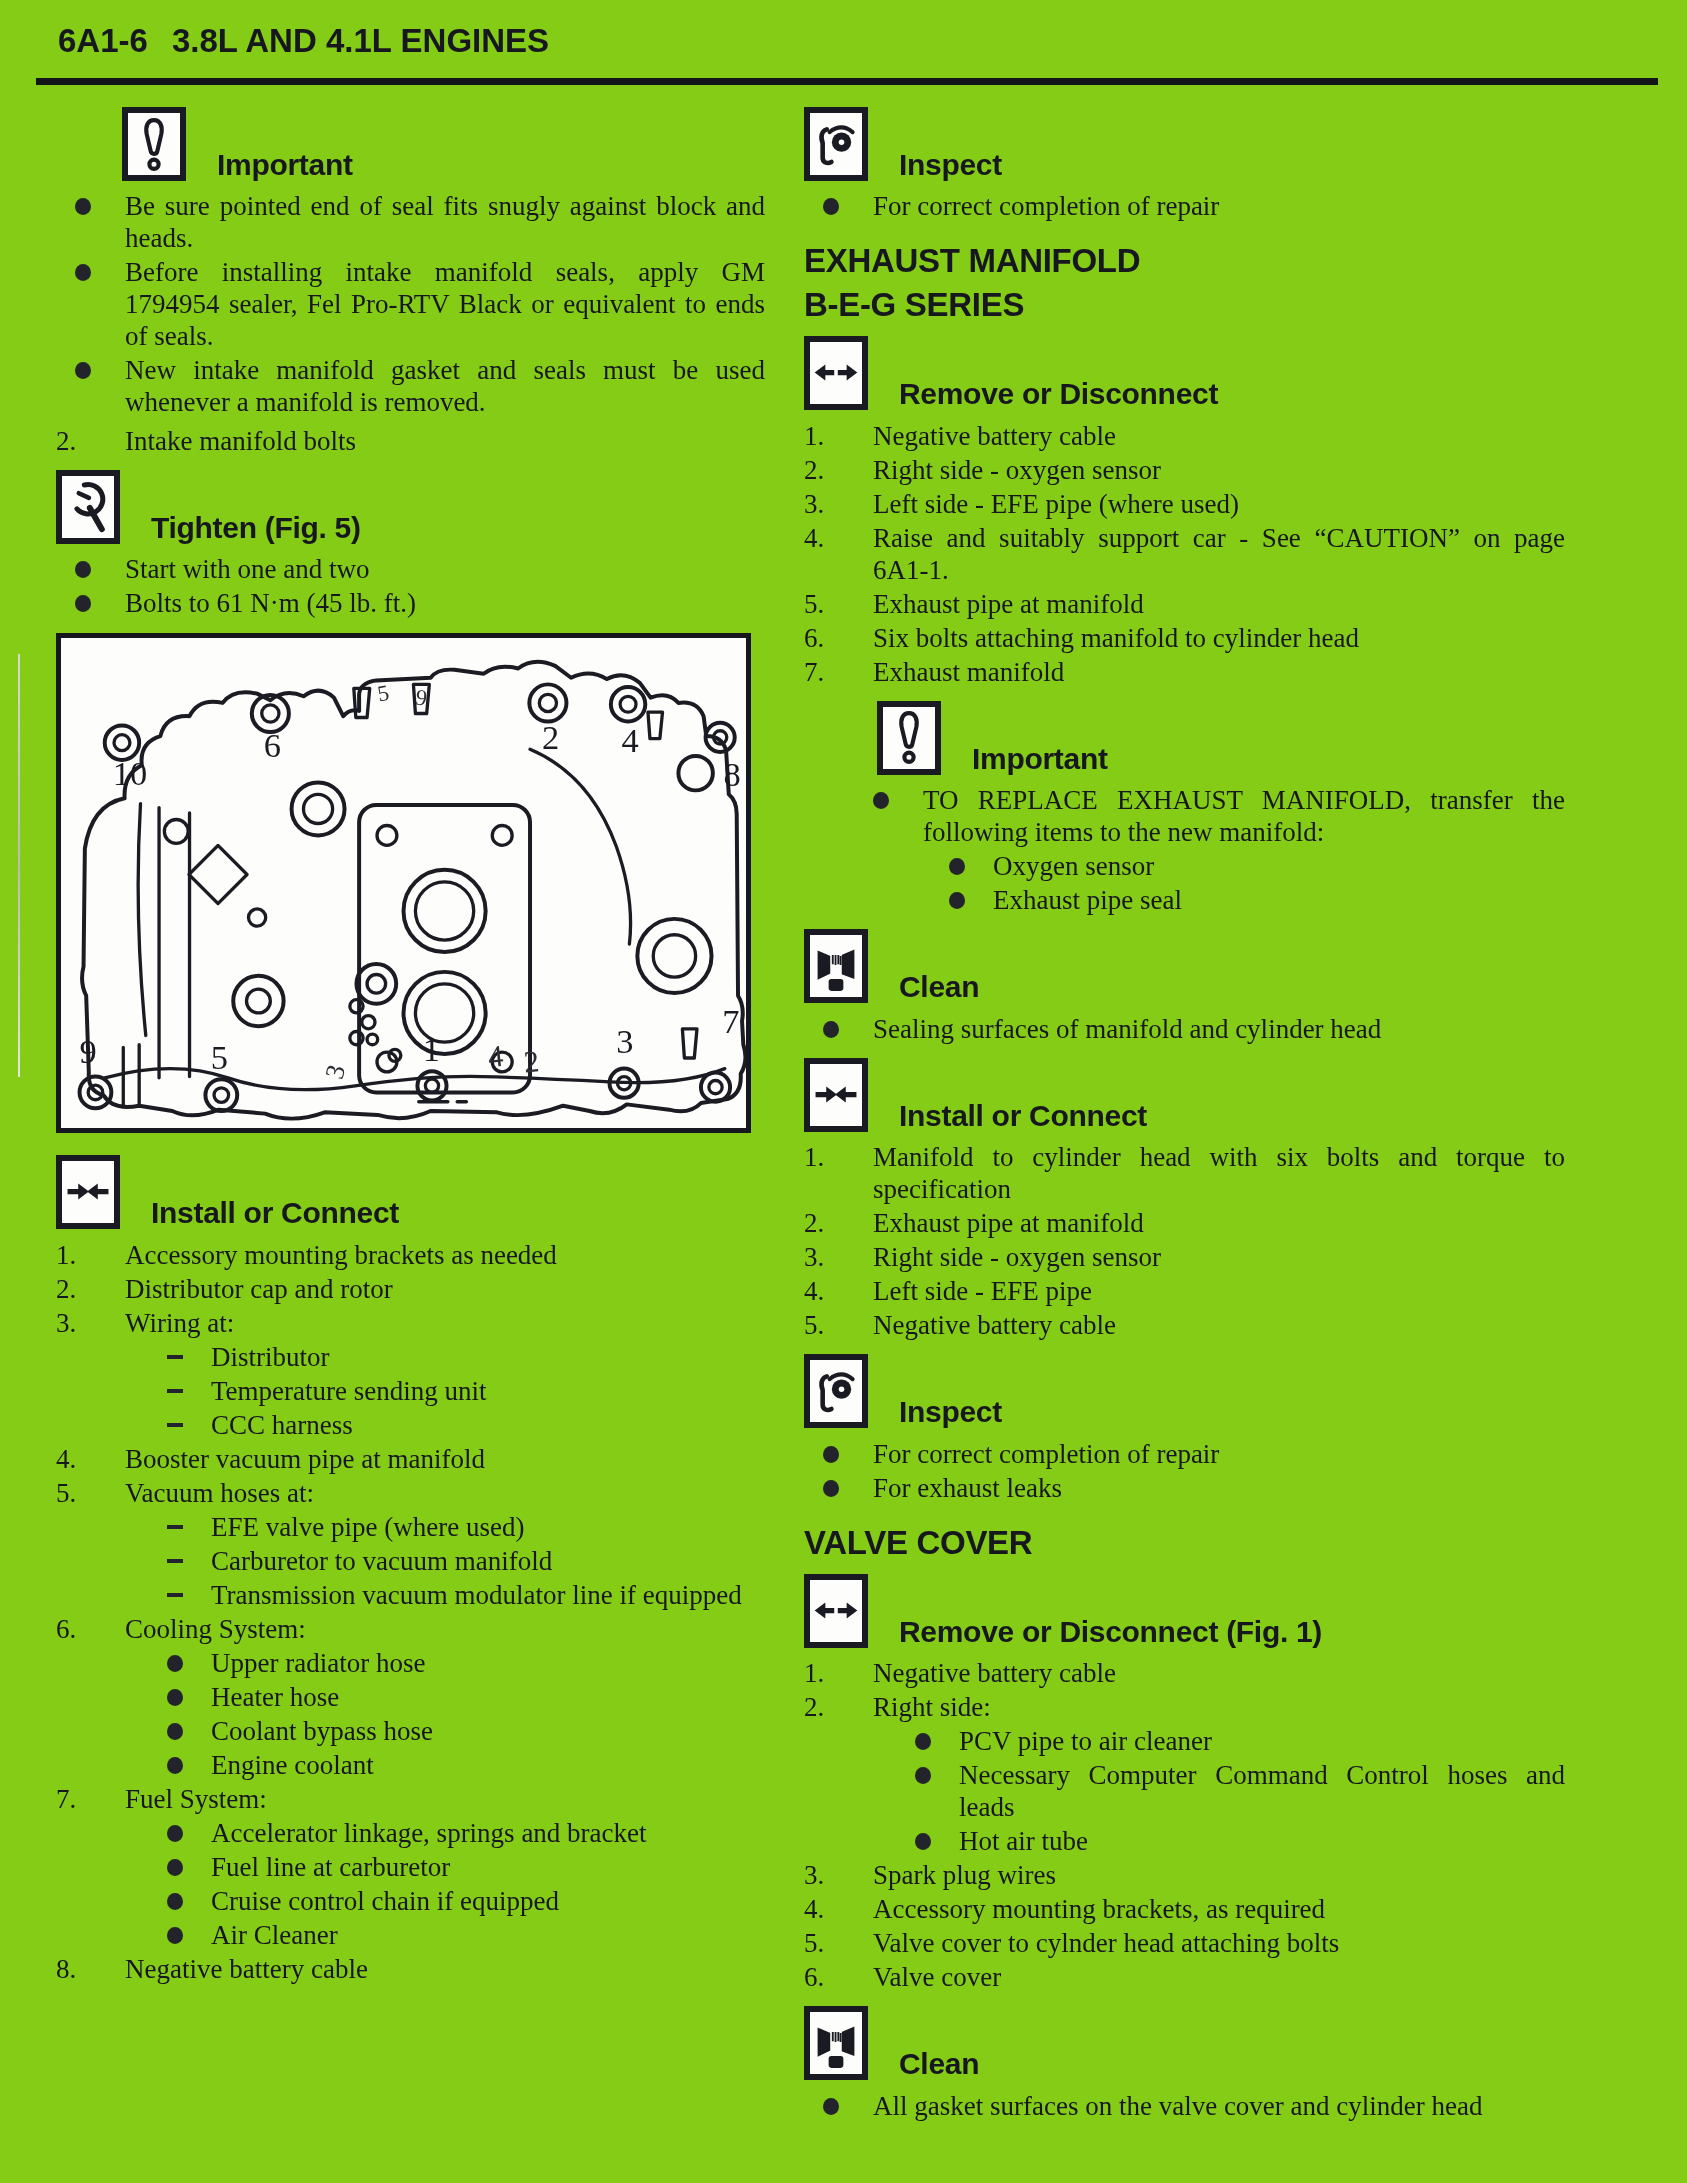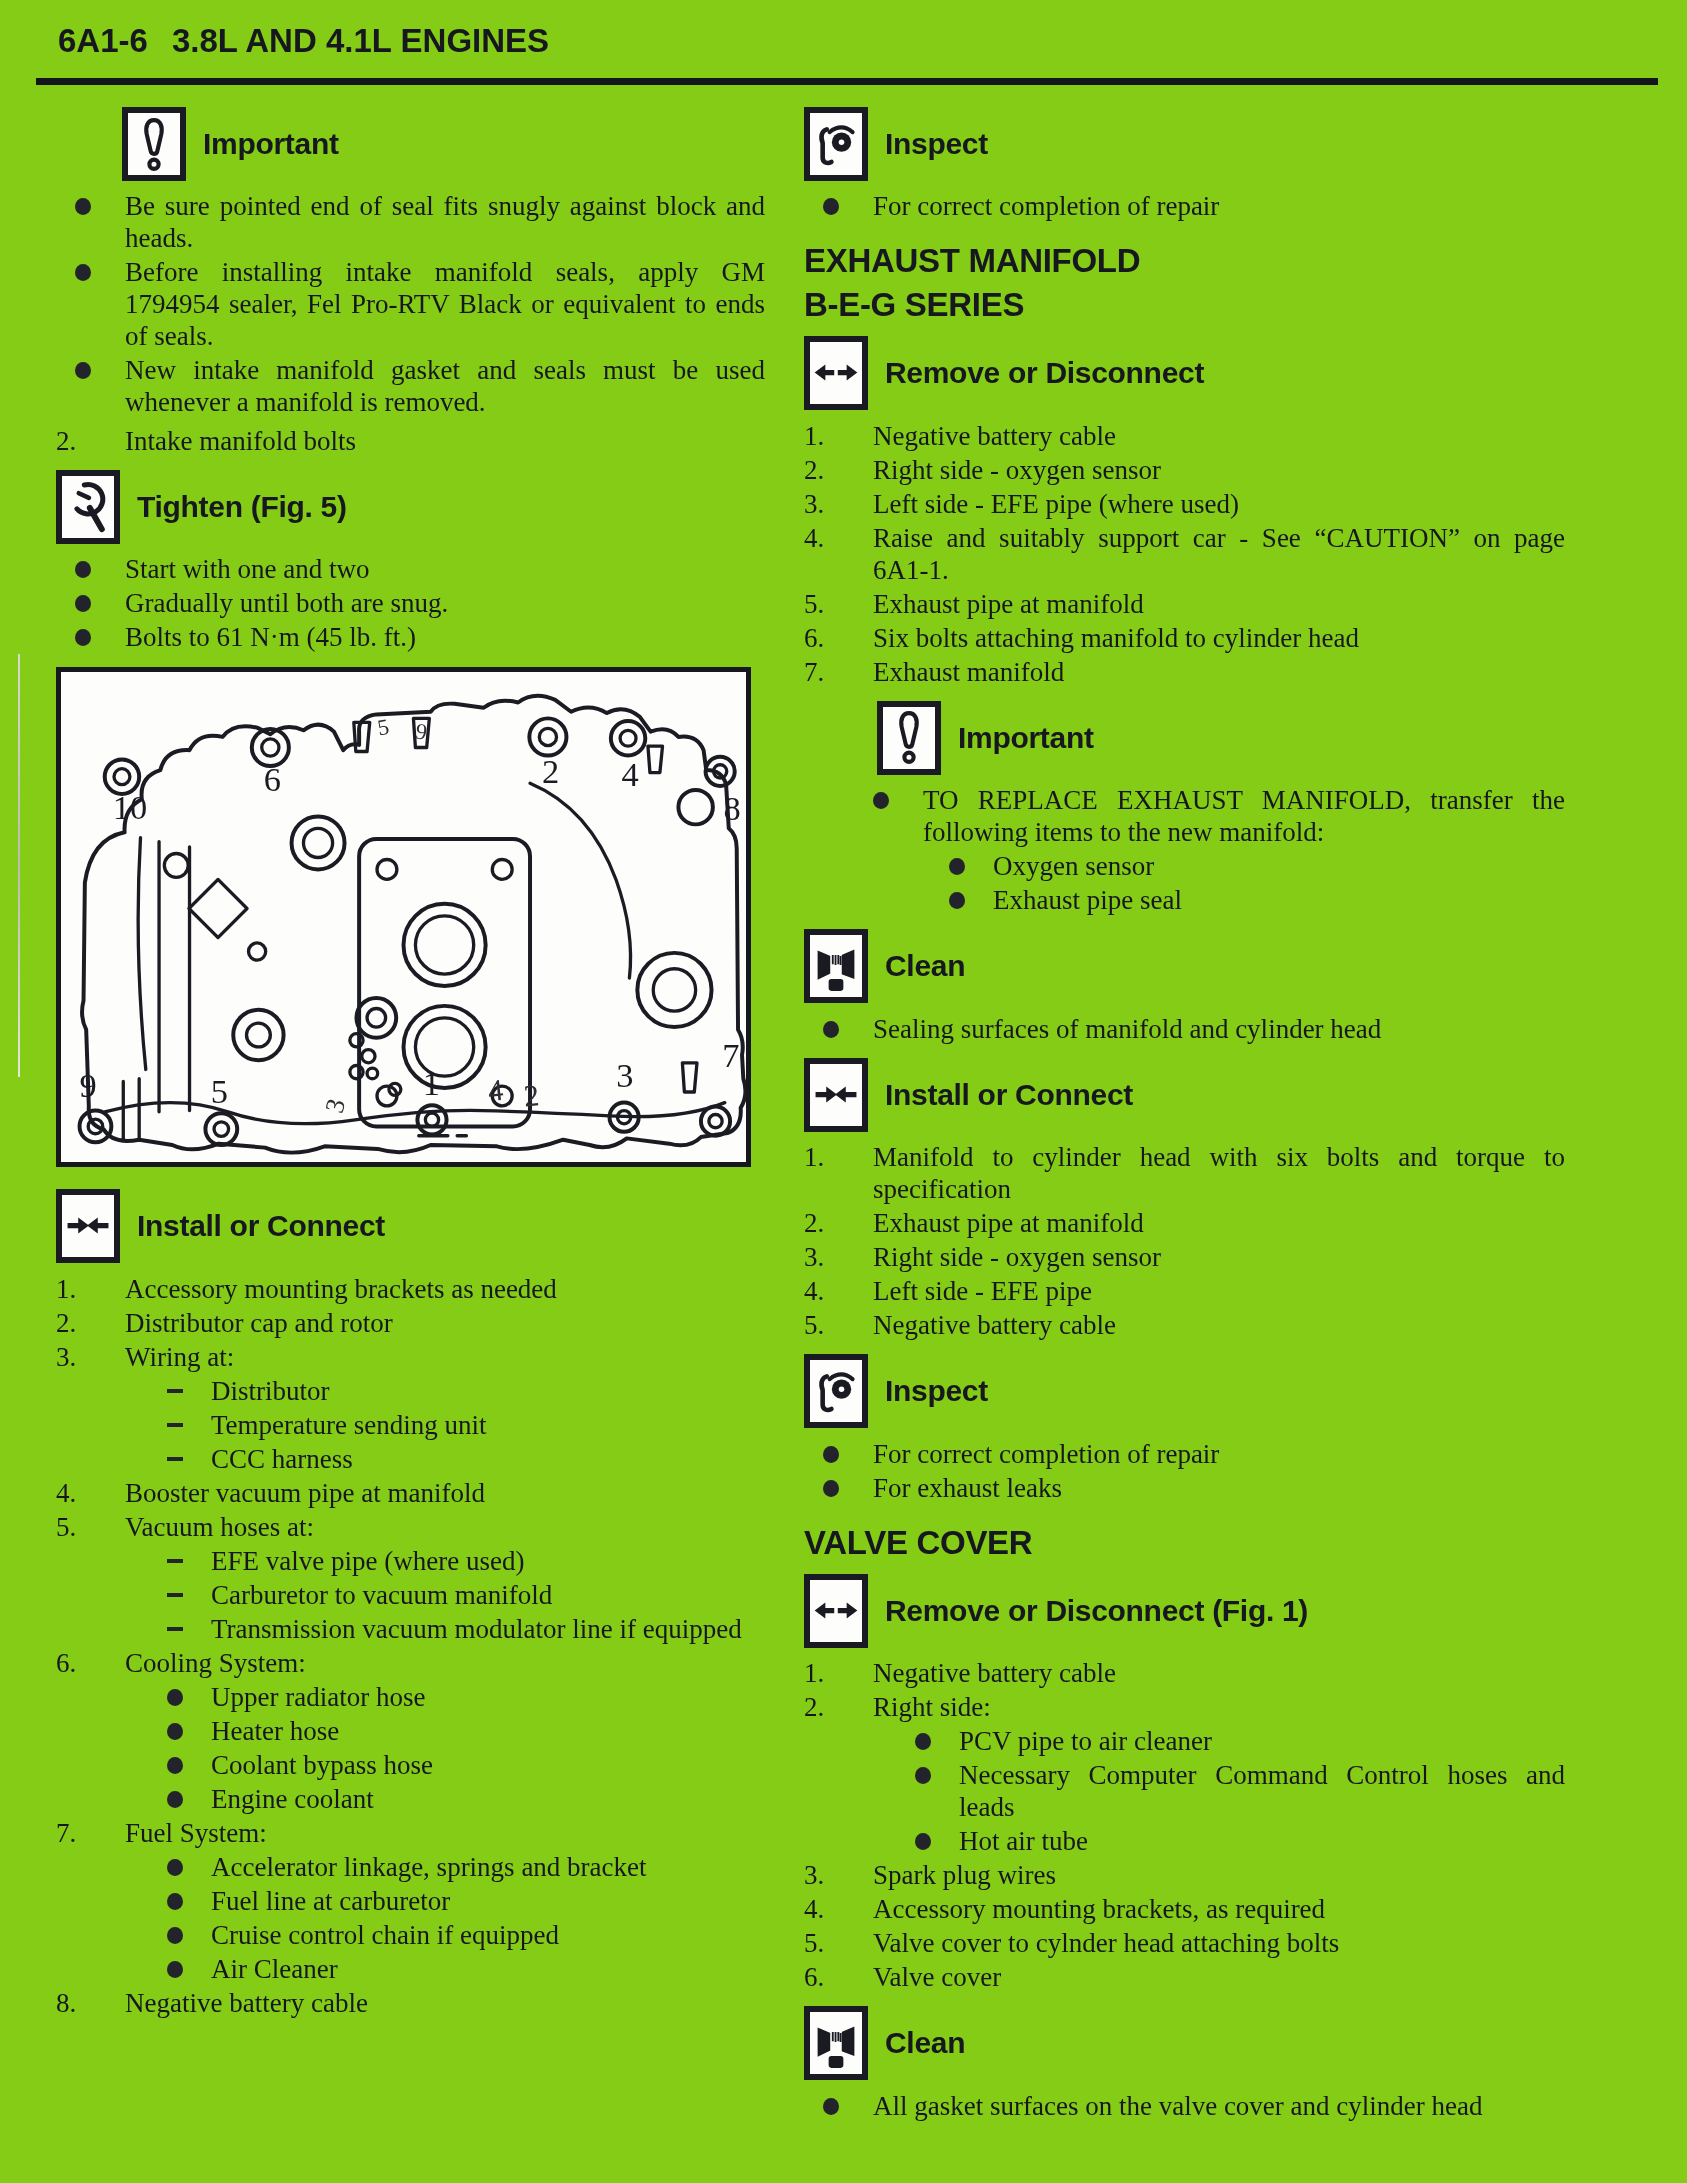--- a/index.html
+++ b/index.html
@@ -6,21 +6,21 @@
   .page{position:relative;width:1687px;height:2183px;background:#84cc16;overflow:hidden;
         color:#17171f;font-family:"Liberation Serif",serif;font-size:27px;line-height:32px;}
   .header{position:absolute;left:58px;top:25px;display:flex;gap:24px;
           font-family:"Liberation Sans",sans-serif;font-weight:700;font-size:33px;}
   .rule{position:absolute;left:36px;top:78px;width:1622px;height:6.6px;background:#14141b;}
   .artifact{position:absolute;left:18px;top:654px;width:2px;height:423px;
             background:linear-gradient(#d9d9d3,#bcbcb5,#e6e6df);}
   .col{position:absolute;top:103px;}
   .col.left{left:56px;width:709px;}
   .col.right{left:804px;width:761px;}
-  .icon-row{display:flex;align-items:center;gap:17px;margin:13.2px 0 9.3px;}
+  .icon-row{display:flex;align-items:flex-end;gap:31px;margin:13.2px 0 9.3px;}
   .icon-row.first{margin-top:4px;}
   .ind-100{margin-left:66px;}
   .ind-110{margin-left:73px;}
   .icon-box{flex:none;width:64px;height:74px;border:6px solid #1a1a22;background:#fdfdfb;
             box-sizing:border-box;display:flex;align-items:center;justify-content:center;}
   .icon-box svg{display:block;}
   .icon-label{font-family:"Liberation Sans",sans-serif;font-weight:700;font-size:30px;letter-spacing:-0.3px;}
   .h-major{font-family:"Liberation Sans",sans-serif;font-weight:700;font-size:33px;
            letter-spacing:-0.3px;margin:21px 0 5.3px;line-height:36px;}
   .row{display:flex;margin-top:2px;}
@@ -91,24 +91,20 @@
           <path d="M42 16 A32 32 0 1 1 26 68" fill="none" stroke="#1a1a22" stroke-width="11" stroke-linecap="round"></path>
           <path d="M30 34 L52 44" stroke="#1a1a22" stroke-width="10" stroke-linecap="round"></path>
           <path d="M54 66 L80 112" stroke="#1a1a22" stroke-width="13" stroke-linecap="round"></path>
         </svg>
       </span>
       <span class="icon-label">Tighten (Fig. 5)</span>
     </div>
     <div class="row">
       <span class="mark"></span>
       <span class="txt">Start with one and two</span>
-    </div>
-    <div class="row">
-      <span class="mark"></span>
-      <span class="txt">Gradually until both are snug.</span>
     </div>
     <div class="row">
       <span class="mark"></span>
       <span class="txt">Bolts to 61 N·m (45 lb. ft.)</span>
     </div>
 
     <div class="fig">
       <svg viewBox="0 0 1034 740" style="font-size:41px">
         <path class="lineart" d="M36 318 Q46 252 96 242 Q94 206 122 192 Q118 158 150 148 Q158 116 194 118 Q208 90 244 98 Q260 76 296 84 L316 94 Q338 76 366 88 Q390 70 412 90 L426 118 Q436 106 450 110 L450 90 Q448 68 476 64 L558 60 Q568 46 594 48 L638 54 Q658 38 690 46 Q714 28 746 42 L770 60 Q798 46 824 62 Q850 48 874 68 L890 90 Q916 80 932 98 Q960 94 970 118 L974 148 Q998 148 1004 170 L1008 236 Q1020 246 1020 266 L1022 540 Q1032 556 1028 578 L1030 614 Q1038 638 1026 658 Q1028 688 1006 696 L966 702 Q948 720 918 712 L854 704 Q828 724 798 714 L758 706 Q698 728 658 716 L558 714 Q518 732 478 720 L398 716 Q348 734 308 718 L238 712 Q198 728 168 714 L118 706 Q78 714 64 690 Q40 684 42 656 L38 540 Q28 520 34 496 Z"></path>
         <rect class="lineart" x="450" y="252" width="258" height="434" rx="26"></rect>

